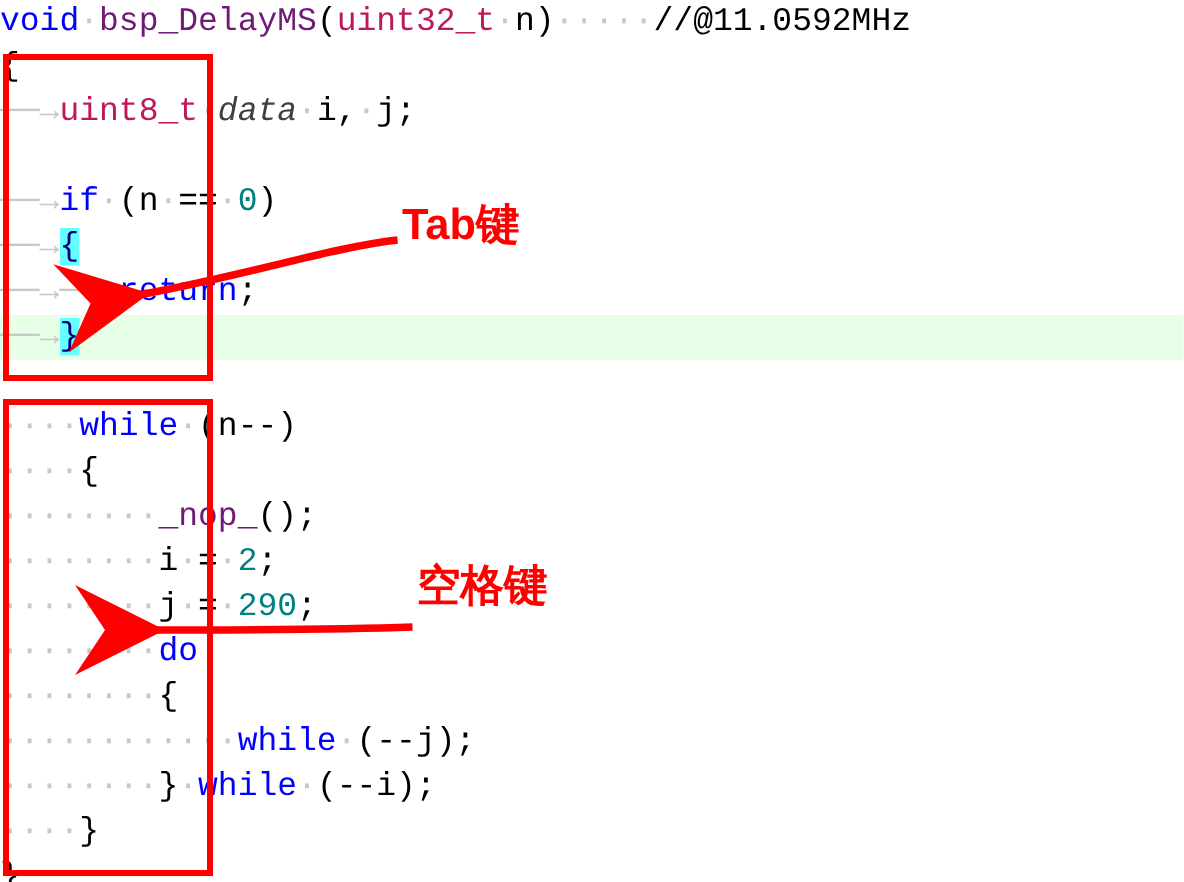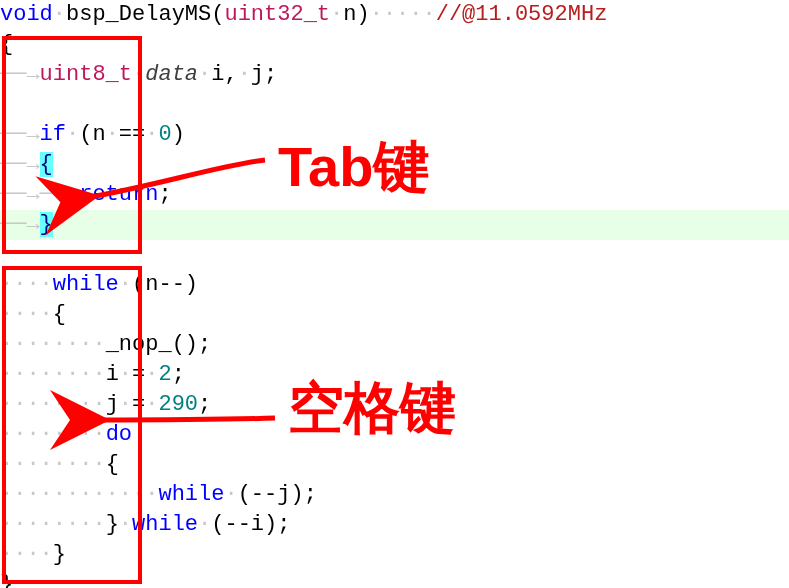--- a/index.html
+++ b/index.html
@@ -20,39 +20,38 @@
     color: #000;
     position: absolute;
     left: 0;
     top: 0;
   }
   .kw   { color: #0000ff; }                 
   .hl   { background: #66ffff; color: #000080; } 
   .typ  { color: #be185d; }                 
   .dat  { color: #404040; font-style: italic; }                 
   .num  { color: #008080; }                 
-  .fn   { color: #000000; }                 
-  .cmt  { color: #b91c1c; }                 
+  .fn   { color: #701a75; }                 
+  .cmt  { color: #000000; }                 
   .ws   { color: #c8c8c8; }                 
   .greenline {
     position: absolute;
     left: 0;
     width: 789px;
     height: 30px;
     background: #e6ffe6;
     z-index: 0;
   }
   .ann {
     position: absolute;
     font-family: "Microsoft YaHei", "SimHei", sans-serif;
-    font-size: 56px;
+    font-size: 29px;
     font-weight: 600;
     color: #ff0000;
     z-index: 20;
-    margin-left: 10px;
   }
   .redbox {
     position: absolute;
     border: 4px solid #ff0000;
     background: transparent;
     z-index: 15;
   }
   svg.overlay {
     position: absolute;
     left: 0;

